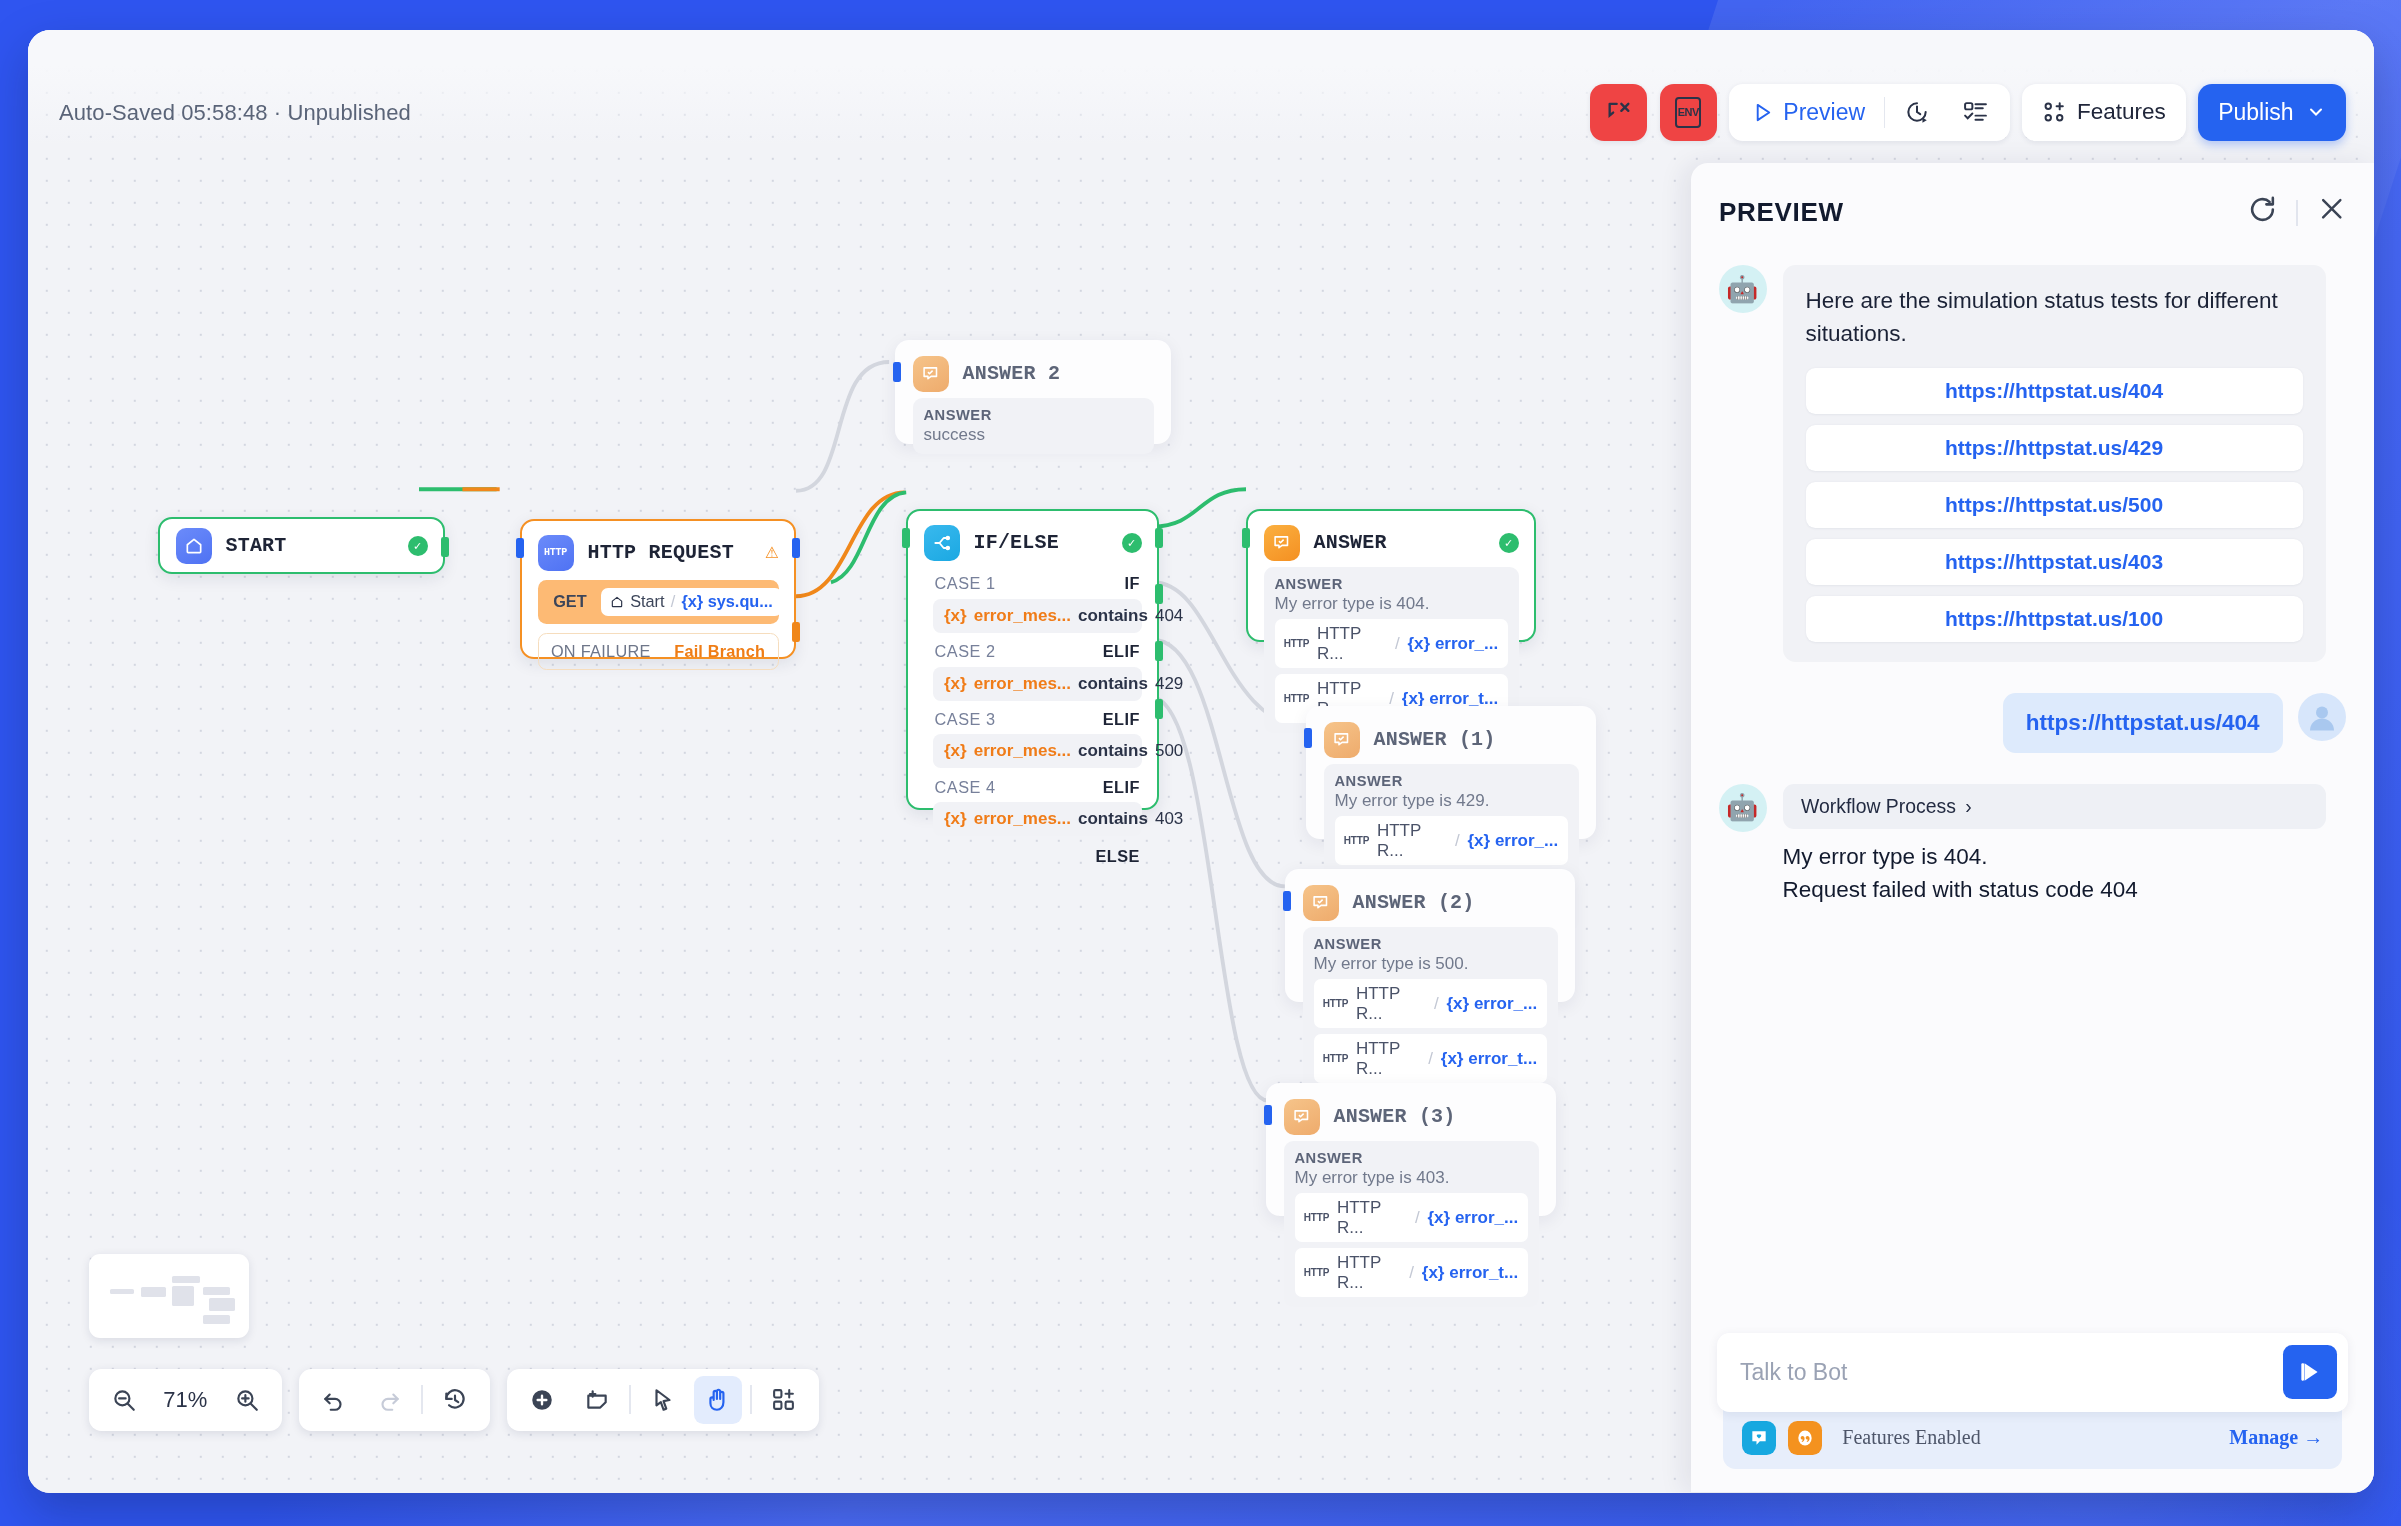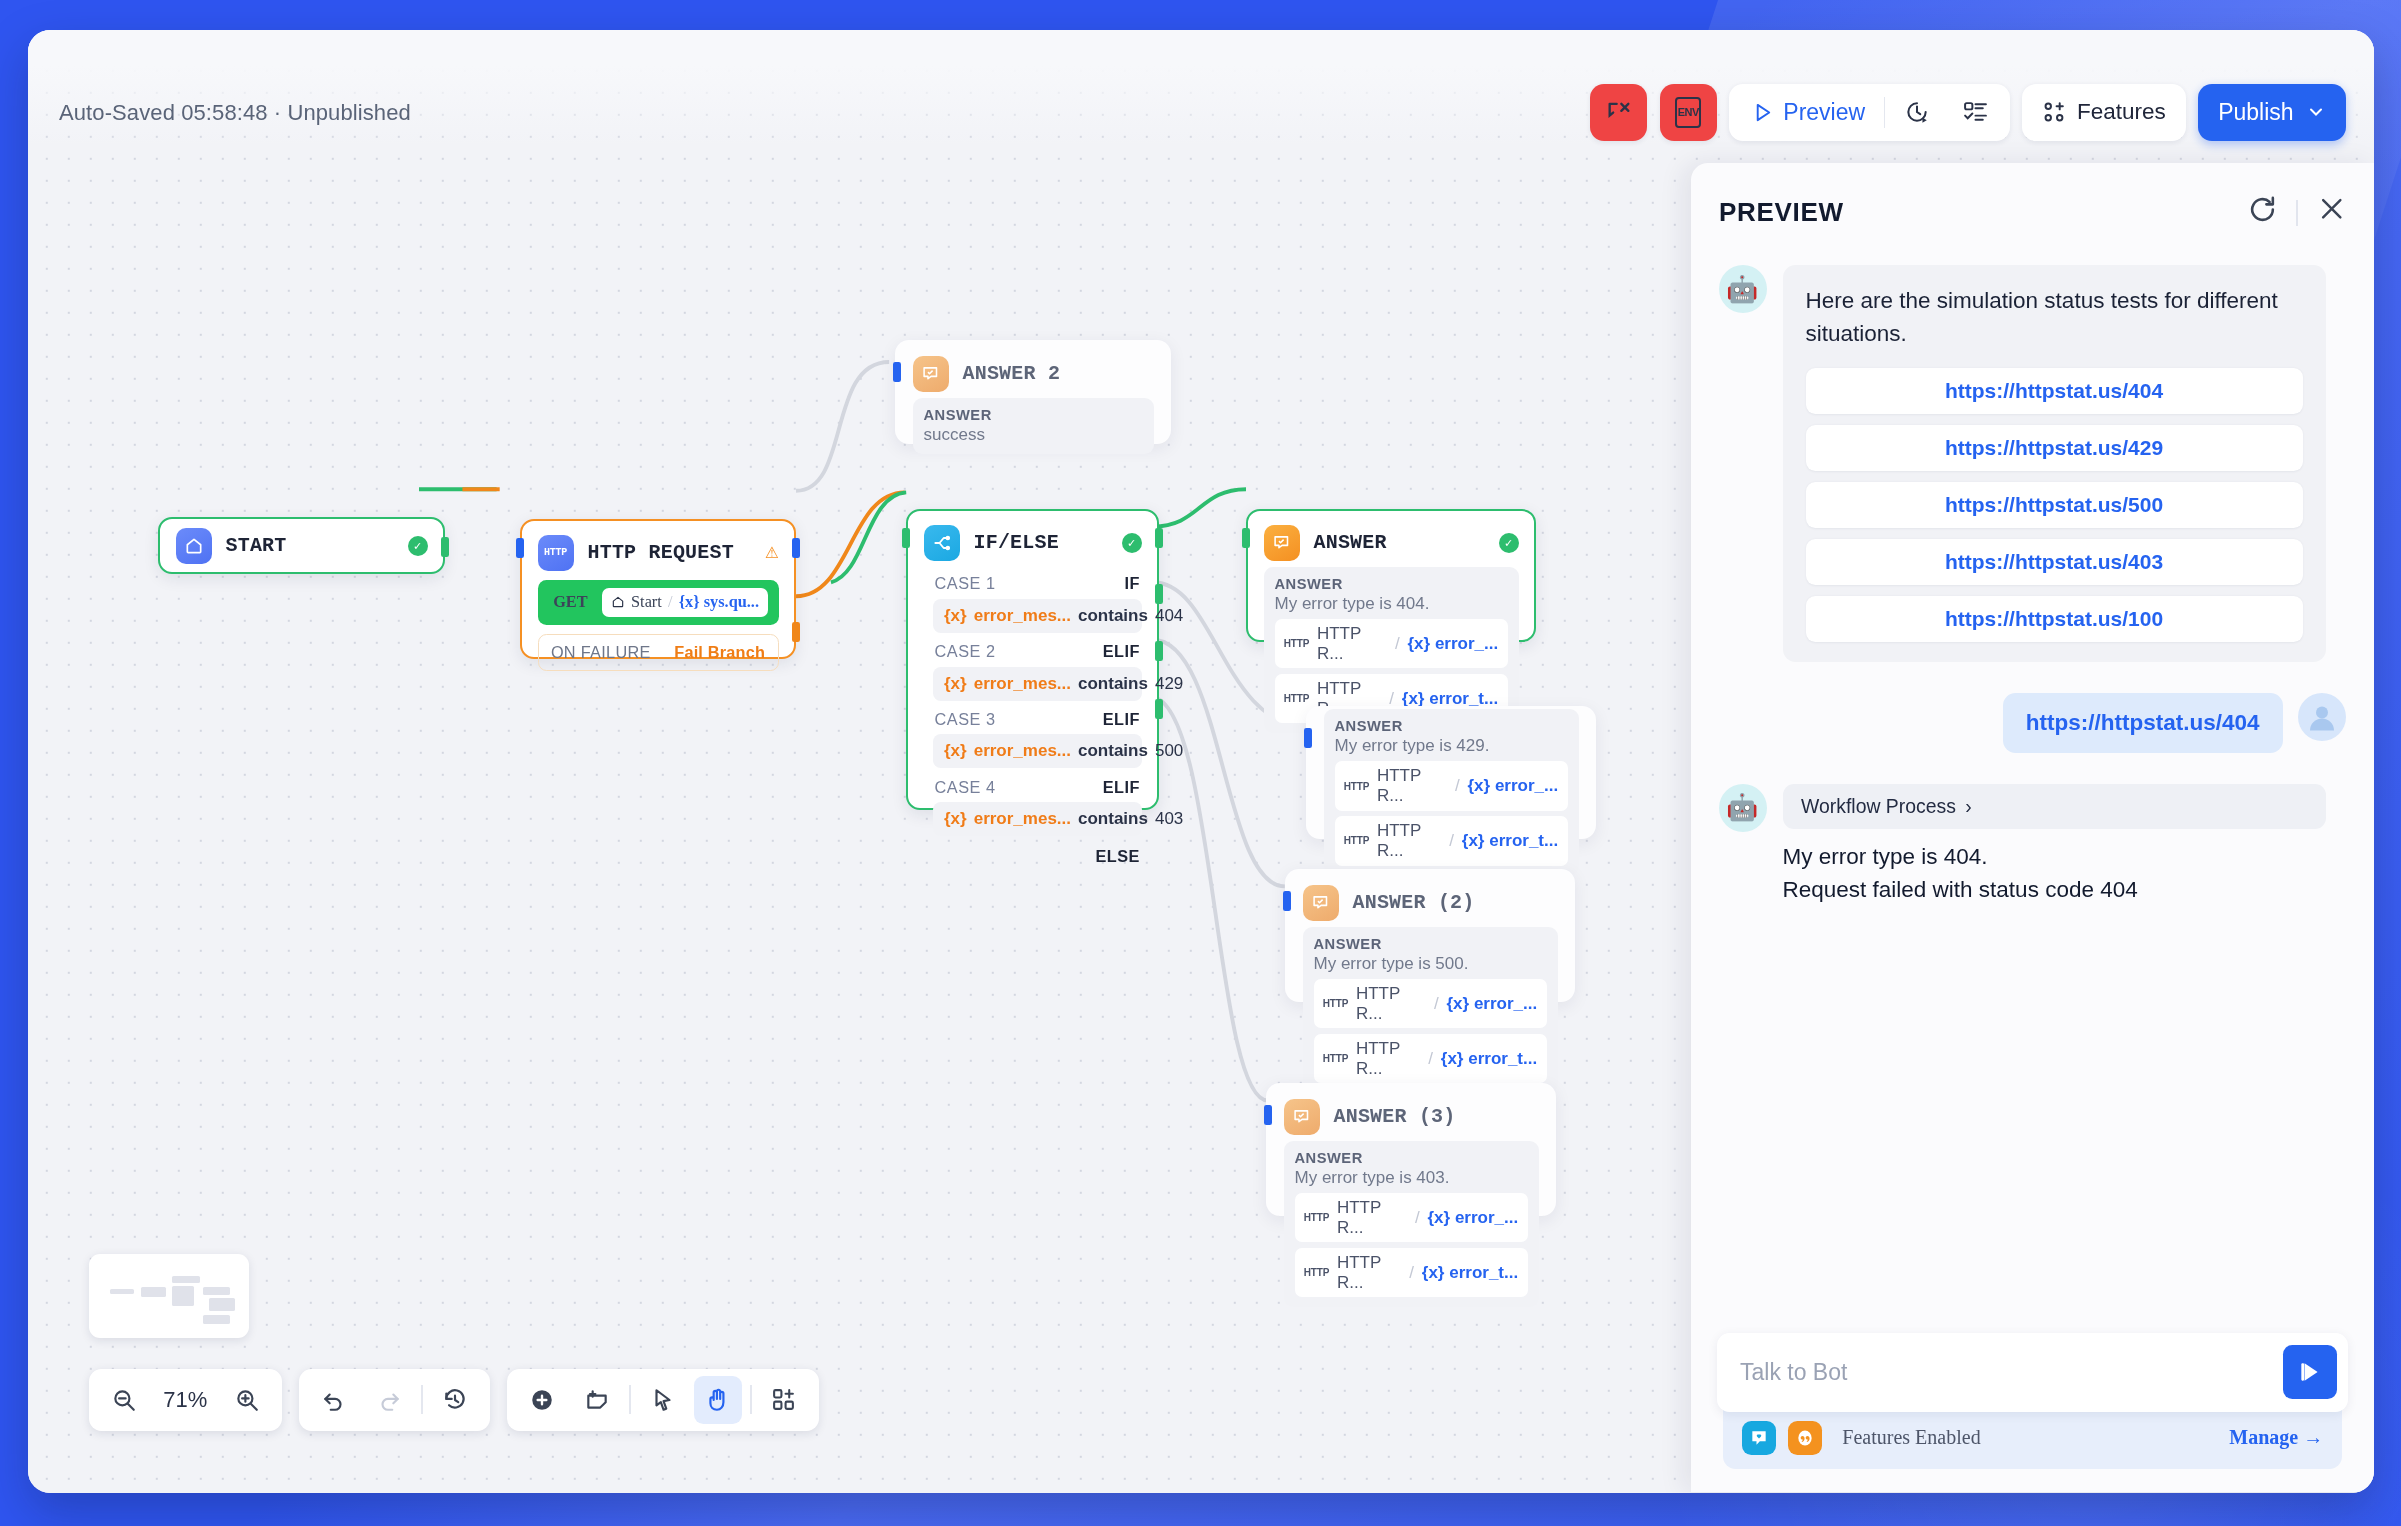--- a/index.html
+++ b/index.html
@@ -128,22 +128,22 @@
   .node-title.muted { color: #5d6578; }
   .badge-ok {
     width: 20px; height: 20px; border-radius: 50%;
     background: #2dbd6e; color: #fff; font-size: 12.4px;
     display:flex; align-items:center; justify-content:center; flex:0 0 auto;
   }
   .badge-warn { color: #f59023; font-size: 22px; flex:0 0 auto; line-height: 1; }
   .node-body { padding: 4.7px 15.5px 15.5px 15.5px; }
 
   .row-gray {
-    background: #22c55e; border-radius: 8.5px;
-    padding: 7.8px 11px; display: flex; align-items: center; gap: 9.3px; font-family: Liberation Serif, serif;
+    background: #fdba74; border-radius: 8.5px;
+    padding: 7.8px 11px; display: flex; align-items: center; gap: 9.3px;
   }
   .pill-white {
     background: #fff; border-radius: 7px; padding: 4.7px 9.3px;
     display: flex; align-items: center; gap: 6.2px; font-size: 16.3px;
   }
   .method { font-size: 16.3px; font-weight: 700; color: #3c4559; padding: 3.1px 4.7px; }
   .var-blue { color: #2563f0; font-weight: 600; }
   .var-orange { color: #f07c18; font-weight: 600; }
   .slash { color: #c3c8d4; }
   .onfail {
@@ -539,20 +539,29 @@
           <span style="color:#4a5268">HTTP R...</span>
           <span class="slash">/</span>
           <span class="var-blue">{x}&nbsp;<span>error_t...</span></span>
         </div>
       </div>
     </div>
     <div class="handle h-green" style="left:-6.2px; top:17px;"></div>
   </div>
 
   <div class="node plain" style="left:1278px; top:676px; width:290px; height:133px; background:#fdfdfe;">
+    <div class="node-head">
+      <div class="node-ico ico-orange muted">
+        <svg width="18.6" height="18.6" viewBox="0 0 24 24" fill="none" stroke="#fff" stroke-width="2" stroke-linejoin="round">
+            <path d="M4 5h16v11H13l-4 3v-3H4z"></path>
+            <path d="M9 10.5l2 2 4-4"></path>
+          </svg>
+      </div>
+      <div class="node-title muted">ANSWER (1)</div>
+    </div>
     <div class="node-body" style="padding-top:1.6px;">
       <div class="ans-block">
         <div class="ans-label">ANSWER</div>
         <div class="ans-text">My error type is 429.</div>
         <div class="ans-pill">
           <span class="httptag">HTTP</span>
           <span style="color:#4a5268">HTTP R...</span>
           <span class="slash">/</span>
           <span class="var-blue">{x}&nbsp;<span>error_...</span></span>
         </div>

